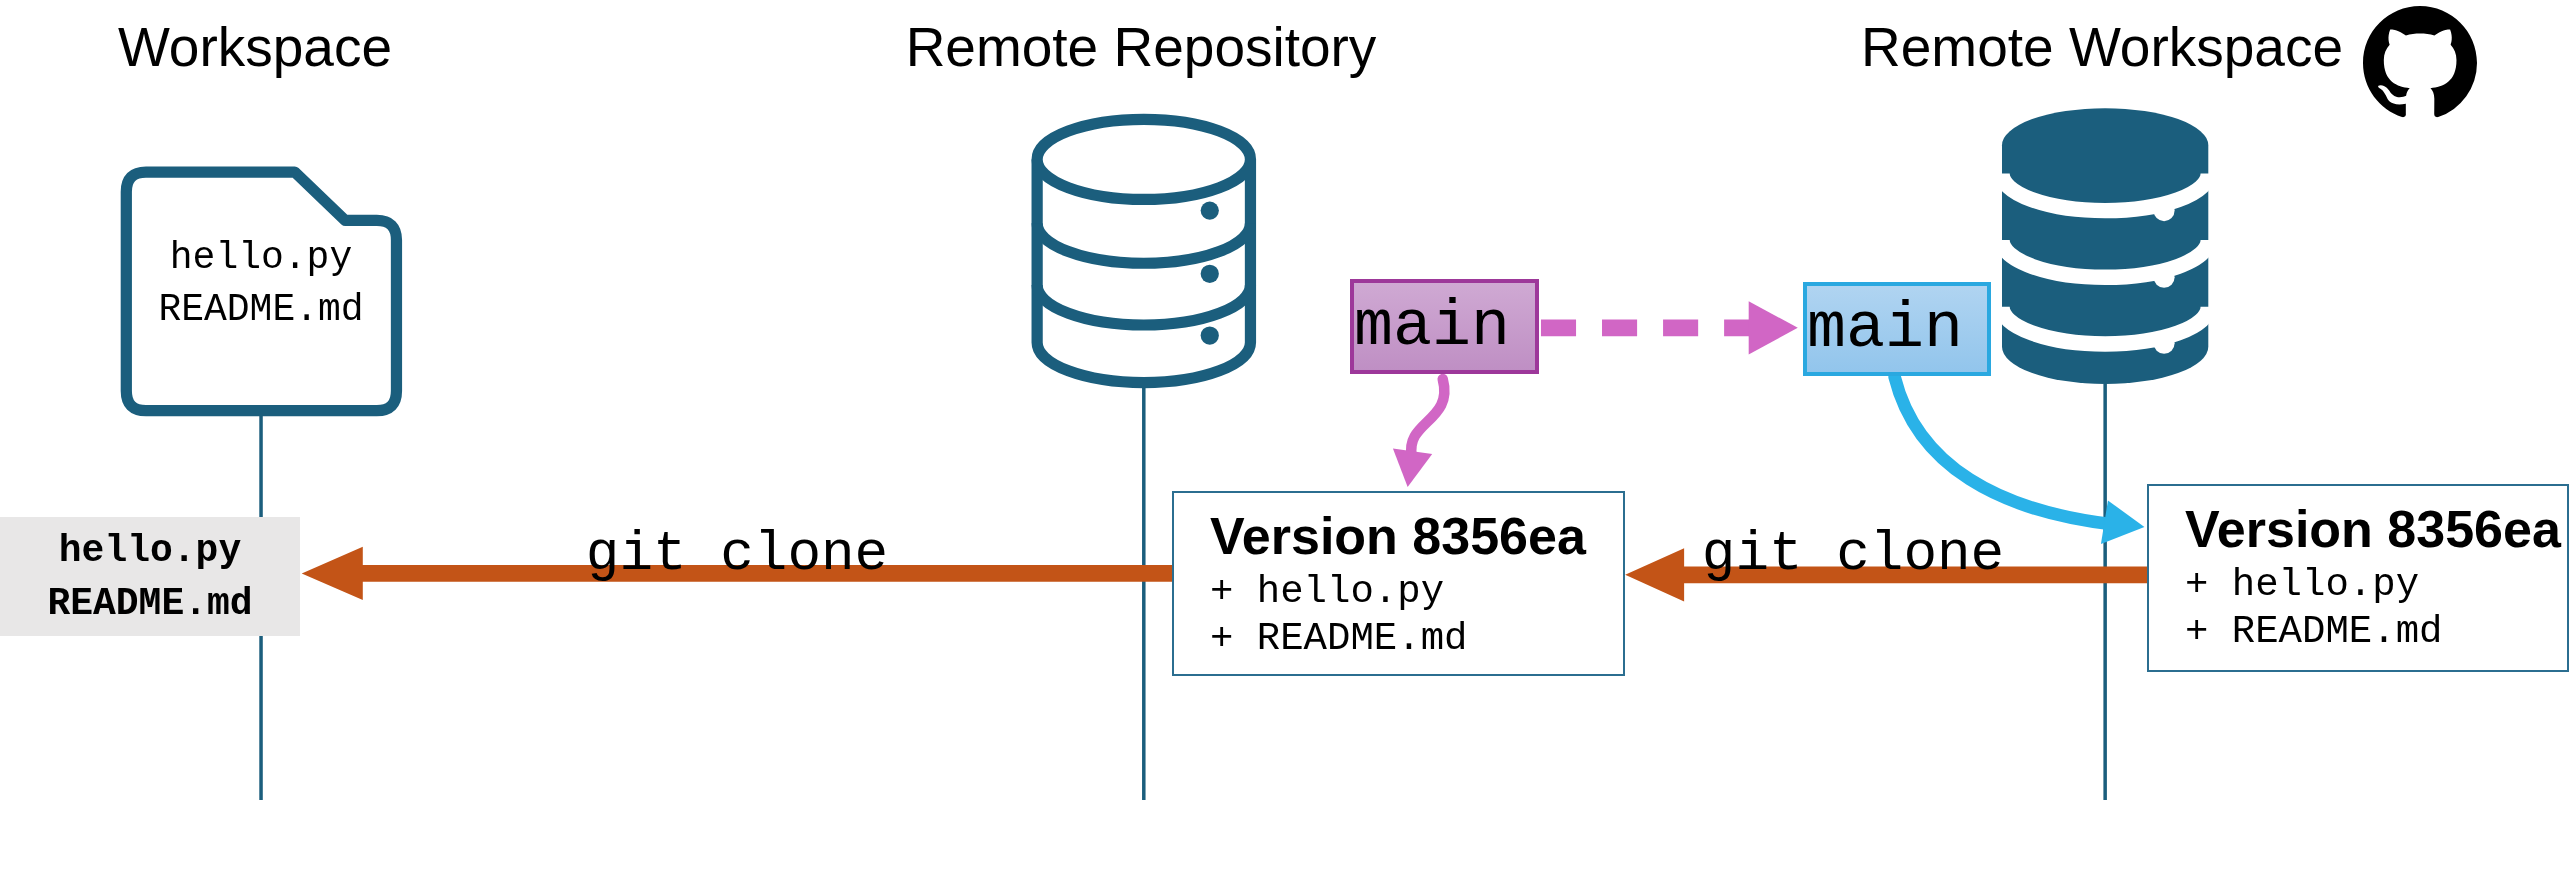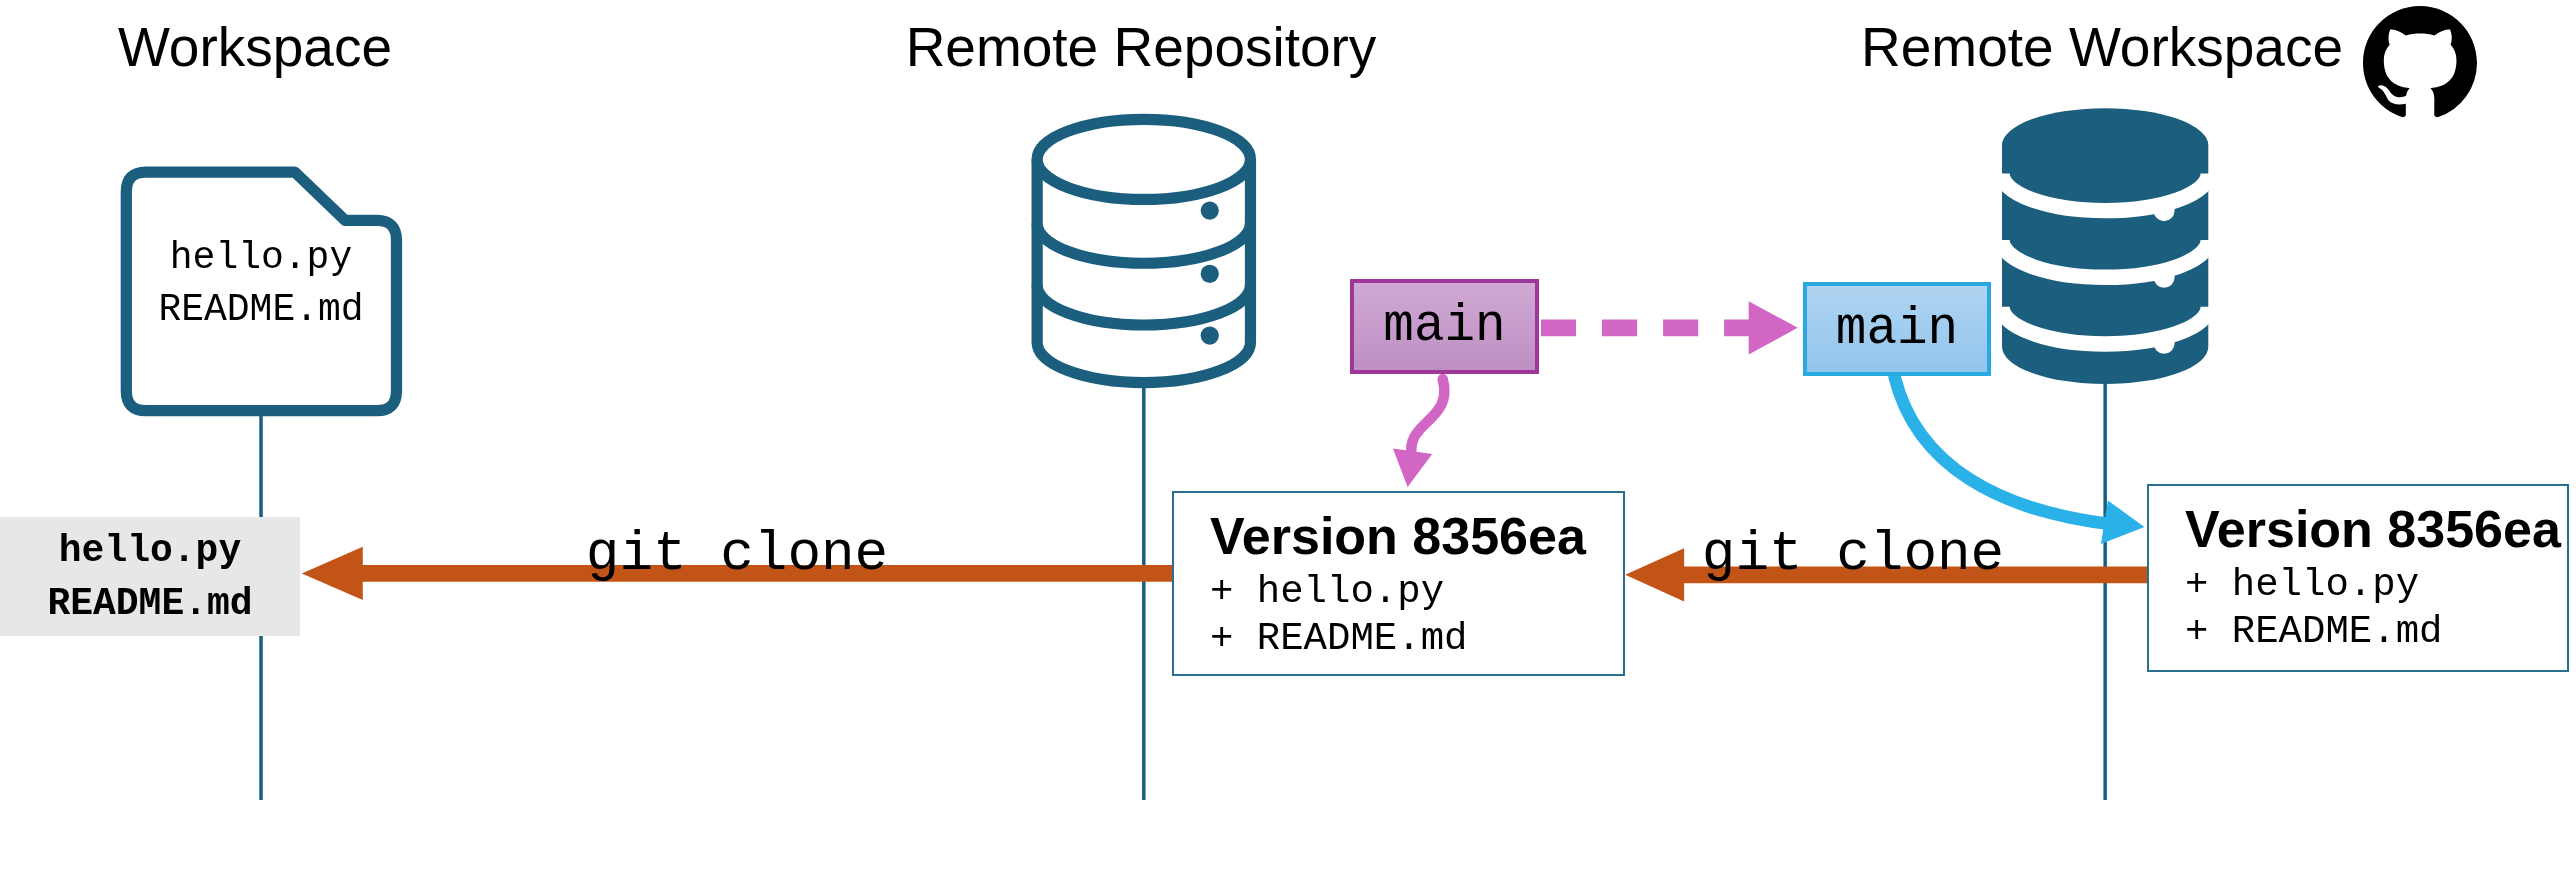--- a/index.html
+++ b/index.html
@@ -22,22 +22,22 @@
     left:261px;top:232px;text-align:center;
     font-size:38px;line-height:52px;white-space:nowrap;
   }
   .gray-box{
     left:0;top:517px;width:300px;height:119px;
     background:#e8e7e7;
     display:flex;flex-direction:column;justify-content:center;align-items:center;
     font-size:38px;font-weight:700;line-height:53px;white-space:nowrap;
   }
   .branch-box{
-    display:flex;align-items:center;justify-content:center;
-    font-size:51px;white-space:nowrap;
+    display:flex;align-items:center;justify-content:flex-start;
+    font-size:65px;white-space:nowrap;
   }
   .branch-local{
     left:1350px;top:279px;width:189px;height:95px;
     border:4.2px solid #9d389a;box-sizing:border-box;
     background:linear-gradient(180deg,#cfa9d3 0%,#bf8fc4 100%);
   }
   .branch-remote{
     left:1803px;top:282px;width:188px;height:94px;
     border:4.2px solid #2aa8e0;box-sizing:border-box;
     background:linear-gradient(180deg,#b0d4f1 0%,#92c5ec 100%);

